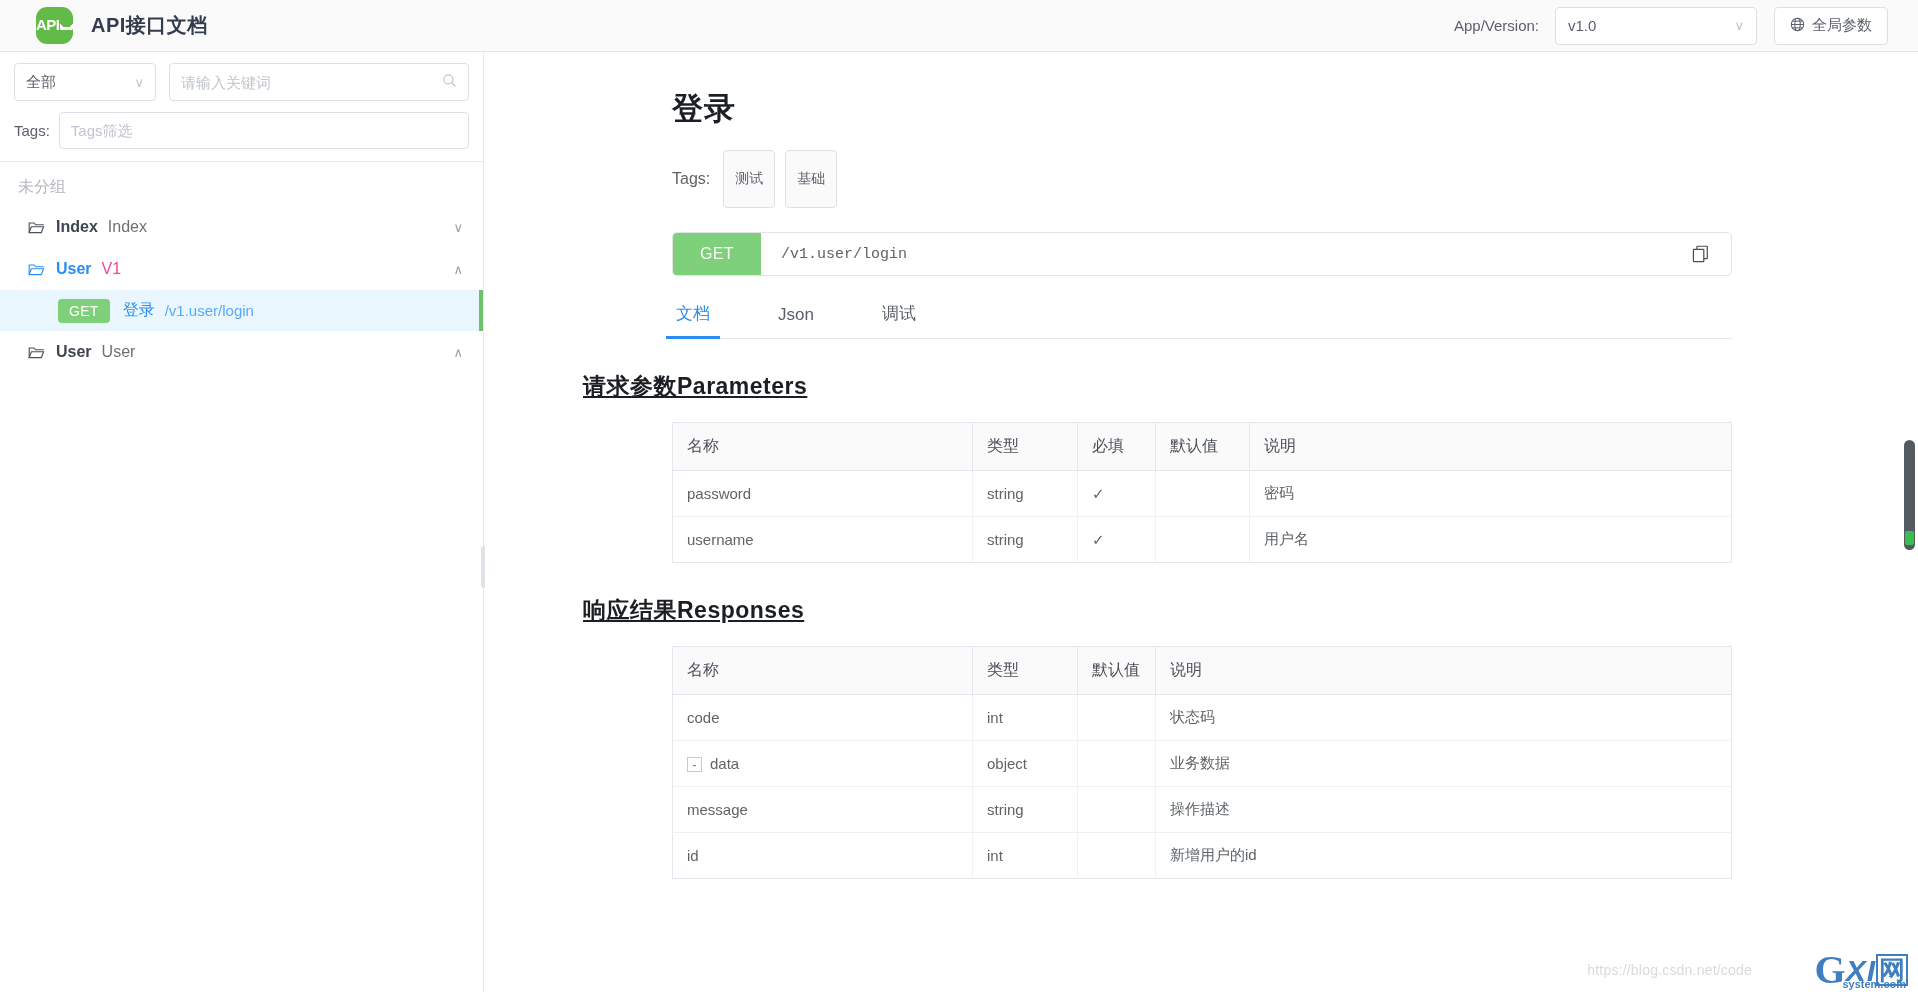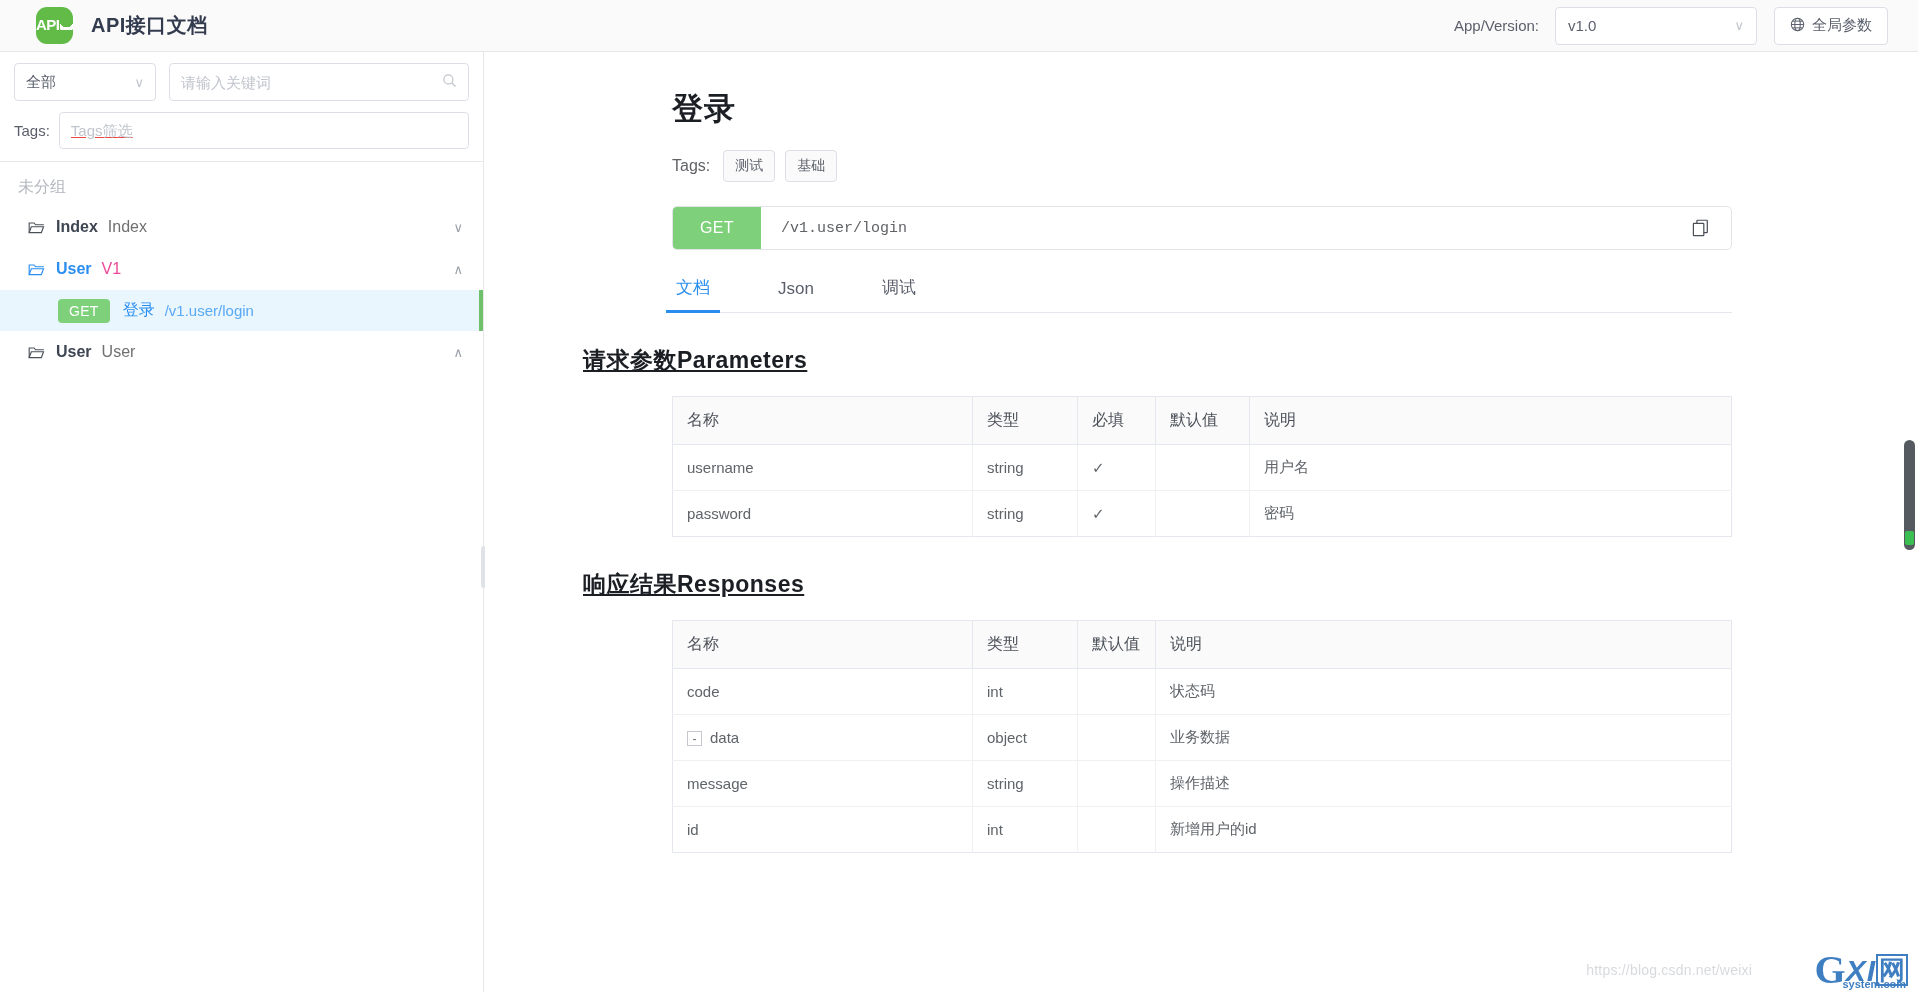--- a/index.html
+++ b/index.html
@@ -110,23 +110,22 @@
     padding: 11px 14px 0 14px; gap: 9px;
   }
   .tags-label { font-size: 15px; color: #5a5f6b; white-space: nowrap; }
   .tags-input {
     flex: 1; height: 37px;
     border: 1px solid #dcdfe6; border-radius: 4px;
     display: flex; align-items: center; padding: 0 11px;
   }
   .tags-input input {
     border: none; outline: none; width: 100%;
-    font-size: 15px; color: #ef4444; background: transparent;
+    font-size: 15px; color: #701a75; background: transparent;
     font-family: inherit;
-    text-decoration: underline;
   }
   .tags-input input::placeholder { color: #c0c4cc; }
 
   .sidebar-divider {
     margin-top: 12px; height: 1px; background: #e8e8e8; width: 100%;
   }
   .group-title {
     font-size: 16px; color: #b4b8bf;
     padding: 15px 0 8px 18px;
   }
@@ -178,21 +177,21 @@
     margin: 36px 0 0 187px; letter-spacing: 1px;
   }
   .tags-line {
     display: flex; align-items: center;
     margin: 20px 0 0 187px; gap: 10px;
   }
   .tags-line .lbl { font-size: 16px; color: #606266; margin-right: 3px; }
   .tag-chip {
     border: 1px solid #dcdfe6; border-radius: 4px;
     background: #fafafa; color: #5a5f6b;
-    font-size: 14px; padding: 6px 11px;
+    font-size: 14px; padding: 19px 11px;
   }
 
   .url-bar {
     display: flex; align-items: center;
     margin: 24px 0 0 187px;
     width: 1060px; height: 44px;
     border: 1px solid #e2e4e8; border-radius: 5px;
     overflow: hidden; background: #fff;
   }
   .url-method {
@@ -433,32 +432,32 @@
       <tr>
         <th class="col-name">名称</th>
         <th class="col-type">类型</th>
         <th class="col-req">必填</th>
         <th class="col-def">默认值</th>
         <th>说明</th>
       </tr>
     </thead>
     <tbody>
       <tr>
+        <td>password</td>
+        <td>string</td>
+        <td class="check">✓</td>
+        <td></td>
+        <td>密码</td>
+      </tr>
+      <tr>
         <td>username</td>
         <td>string</td>
         <td class="check">✓</td>
         <td></td>
         <td>用户名</td>
-      </tr>
-      <tr>
-        <td>password</td>
-        <td>string</td>
-        <td class="check">✓</td>
-        <td></td>
-        <td>密码</td>
       </tr>
     </tbody>
   </table>
 
   <div class="section-title">响应结果Responses</div>
   <table class="tbl resp">
     <thead>
       <tr>
         <th class="col-name">名称</th>
         <th class="col-type">类型</th>
@@ -494,19 +493,19 @@
         <td>新增用户的id</td>
       </tr>
     </tbody>
   </table>
 </div>
 
 <div class="vscroll">
   <div class="nub"></div>
 </div>
 
-<div class="wm-url">https://blog.csdn.net/weixi</div>
+<div class="wm-url">https://blog.csdn.net/code</div>
 <div class="wm-logo">
   <span class="wm-g">G</span>
   <span class="wm-xi">XI</span>
   <span class="wm-cn">网</span>
 </div>
 <div class="wm-sys">system.com</div>
 
 </body></html>

